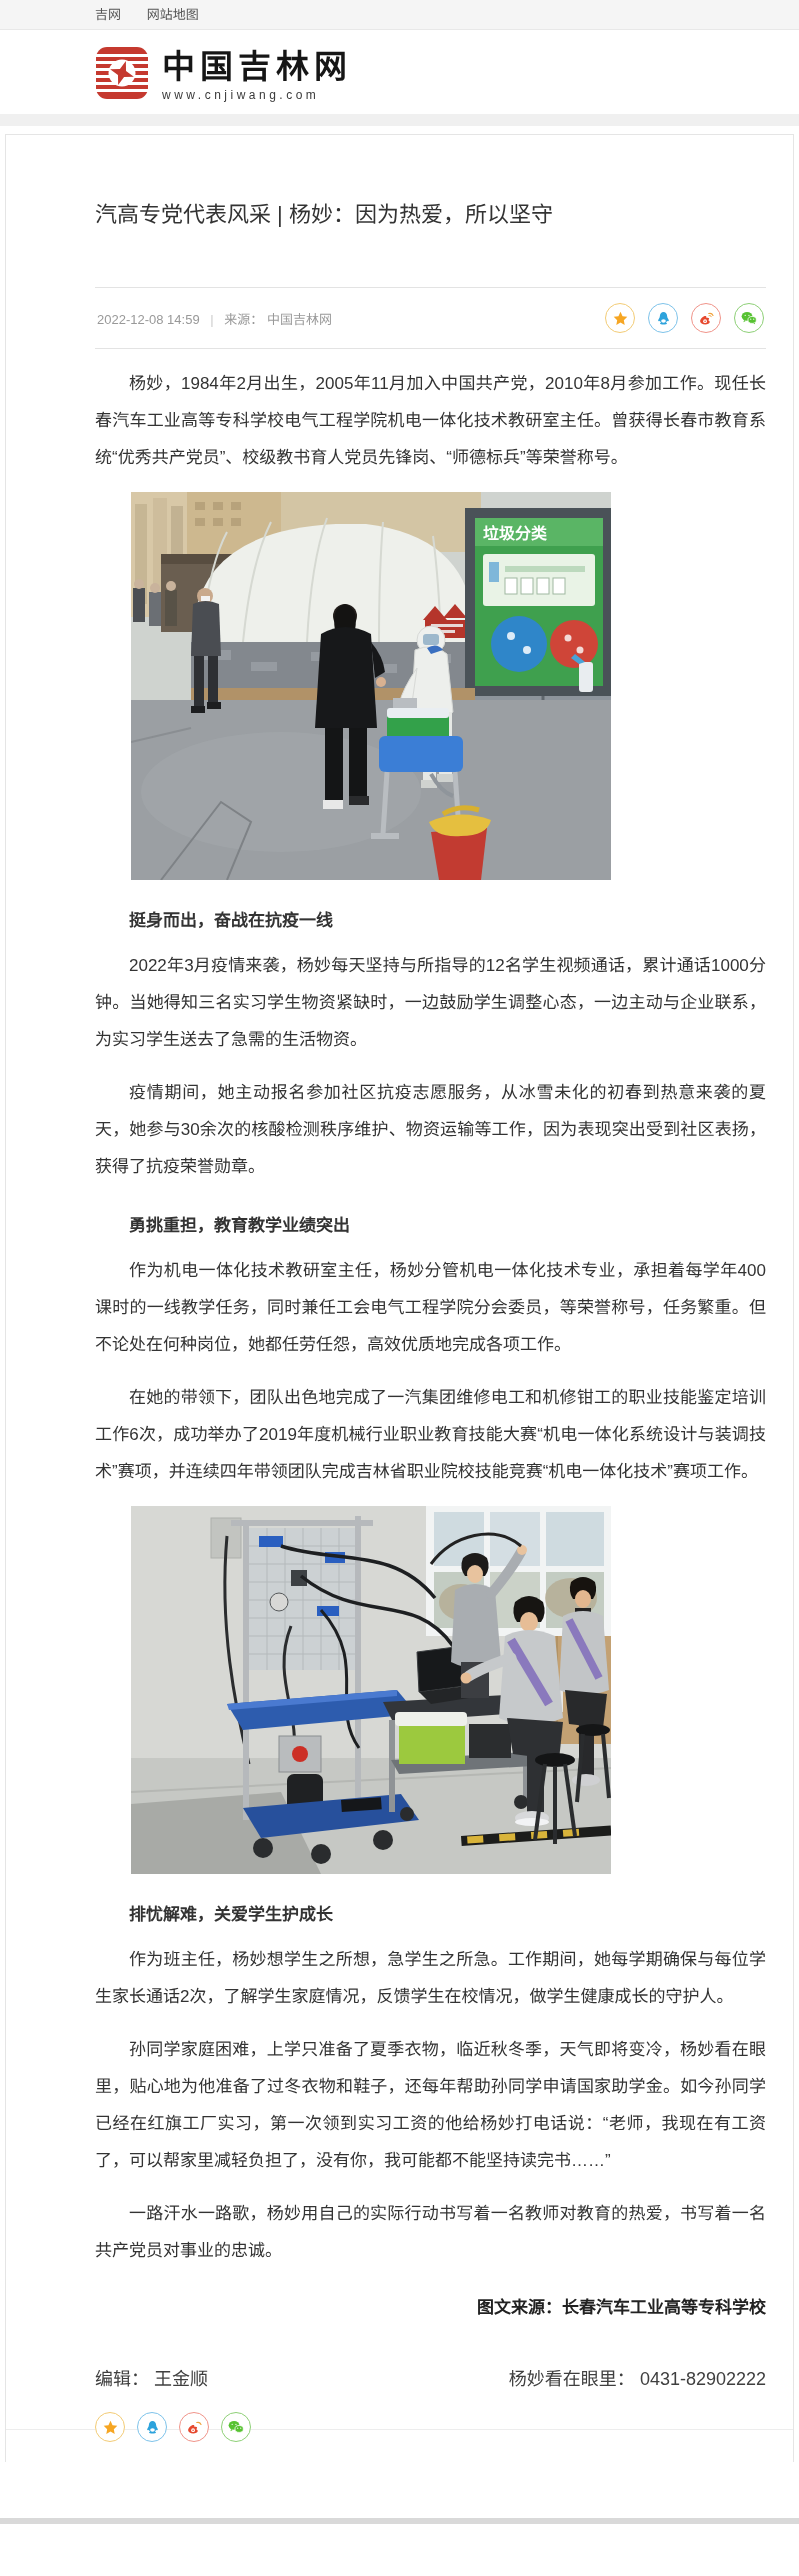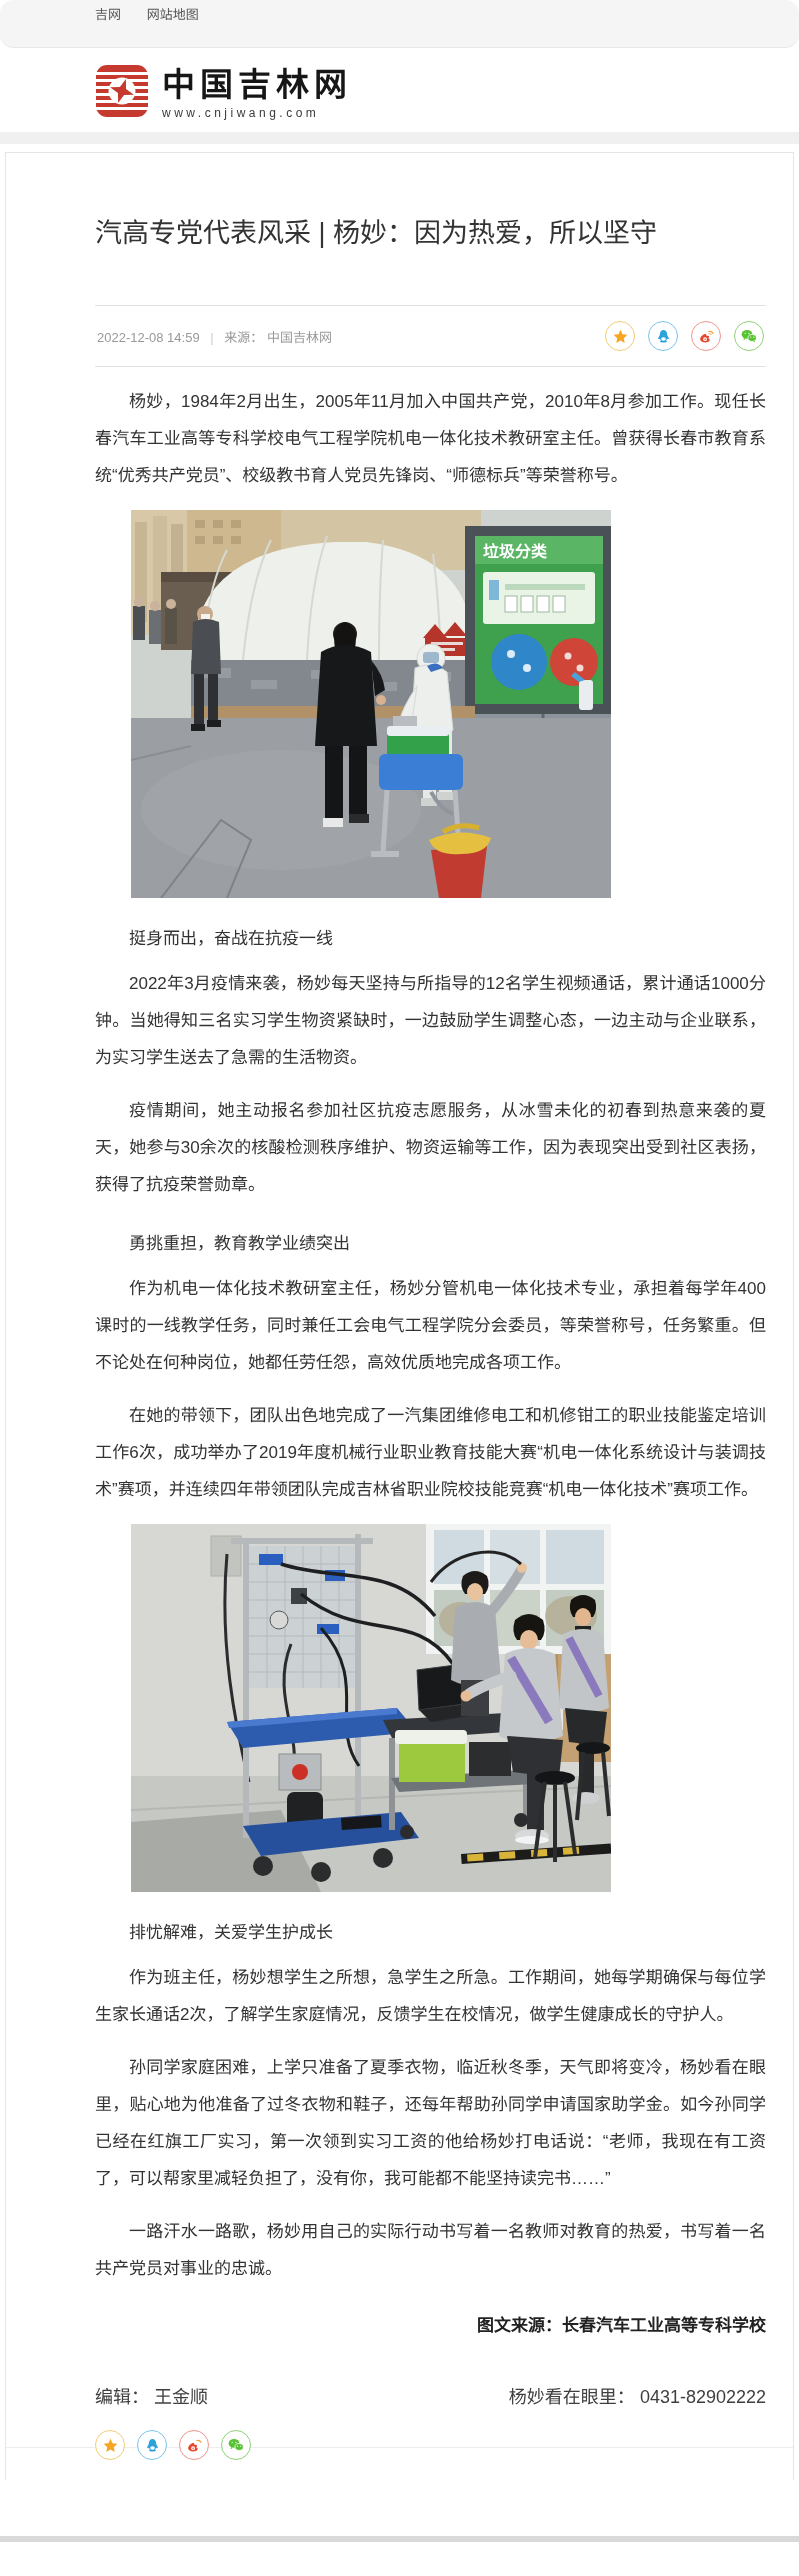--- a/index.html
+++ b/index.html
@@ -4,21 +4,21 @@
 <title>中国吉林网</title>
 <style>
   * { margin:0; padding:0; box-sizing:border-box; }
   html,body { background:#fff; }
   body {
     width:799px; margin:0 auto;
     font-family:"Liberation Sans","DejaVu Sans",sans-serif;
     color:#333;
   }
   
-  .topbar { height:48px; background:#f5f5f5; border-bottom:1px solid #e8e8e8;border-radius:14px; }
+  .topbar { height:30px; background:#f5f5f5; border-bottom:1px solid #e8e8e8; }
   .topbar-inner { padding-left:95px; line-height:29px; font-size:13px; color:#555; }
   .topbar-inner a { color:#555; text-decoration:none; margin-right:22px; cursor:pointer; }
   
   .site-header { height:96px; background:#fff; border-bottom:12px solid #f0f0f0; }
   .header-inner { padding:16px 0 0 95px; display:flex; align-items:center; }
   .logo-seal { margin-right:13px; flex:0 0 auto; }
   .logo-texts { display:flex; flex-direction:column; }
   .site-name {
     font-family:"Liberation Serif","DejaVu Serif",serif;
     font-size:33px; font-weight:700; color:#161616; letter-spacing:5px; line-height:36px;
@@ -26,42 +26,42 @@
   .site-url { font-size:12px; color:#3a3a3a; letter-spacing:3.5px; margin-top:3px; }
   
   .main-card {
     margin:8px 5px 0; background:#fff;
     border:1px solid #e5e5e5; border-bottom:none;
     padding:30px 27px 16px 89px;
   }
   .breadcrumb { font-size:13px; color:#666; }
   .breadcrumb a { color:#666; text-decoration:none; cursor:pointer; }
   .breadcrumb .sep { margin:0 6px; color:#888; }
-  .article-title { font-size:27px; font-weight:400; color:#333; line-height:40px; margin-top:30px; }
+  .article-title { font-size:22px; font-weight:400; color:#333; line-height:40px; margin-top:30px; }
   
   .meta-bar {
     margin-top:52px; border-top:1px solid #e3e3e3; border-bottom:1px solid #e3e3e3;
     padding:15px 2px; display:flex; justify-content:space-between; align-items:center;
   }
   .meta-left { font-size:13px; color:#999; }
   .meta-left .sep { margin:0 7px; color:#ccc; }
   .share-icons { display:flex; gap:13px; }
   .share-btn {
     width:30px; height:30px; border-radius:50%; background:#fff;
     border:1px solid #ccc; display:flex; align-items:center; justify-content:center; cursor:pointer;
   }
   .share-btn svg { display:block; }
   .b-qzone  { border-color:#f3cc76; }
   .b-qq     { border-color:#7ec3ea; }
   .b-weibo  { border-color:#f0948a; }
   .b-wechat { border-color:#8ed077; }
   
   .article-body { font-size:17px; color:#333; }
   .article-body p { line-height:37px; margin:16px 0; text-indent:2em; text-align:justify; }
-  .section-heading { font-size:17px; font-weight:400; color:#333; margin:26px 0 16px; text-indent:2em; }
+  .section-heading { font-size:17px; font-weight:700; color:#333; margin:26px 0 16px; text-indent:2em; }
   figure.article-photo { width:556px; margin:10px 0 10px 36px; }
   figure.article-photo svg { display:block; width:480px; background:#eee; }
   .credit { text-align:right; font-weight:700; font-size:17px; color:#222; margin-top:24px; }
   
   .footer-row { display:flex; justify-content:space-between; margin-top:46px; font-size:18px; color:#3f3f3f; }
   .footer-share { margin-top:22px; position:relative; height:34px; }
   .footer-share .rule { position:absolute; left:-89px; right:-27px; top:17px; border-top:1px solid #ededed; }
   .footer-share .share-icons { position:relative; z-index:1; width:max-content; gap:12px; }
   
   .bottom-spacer { height:56px; background:#fff; }

